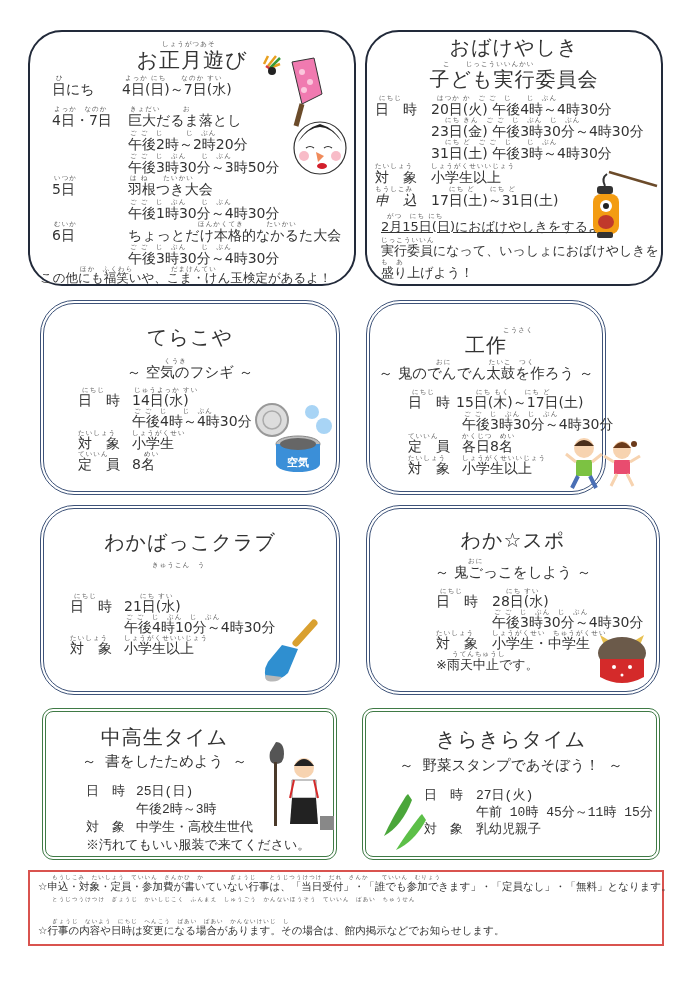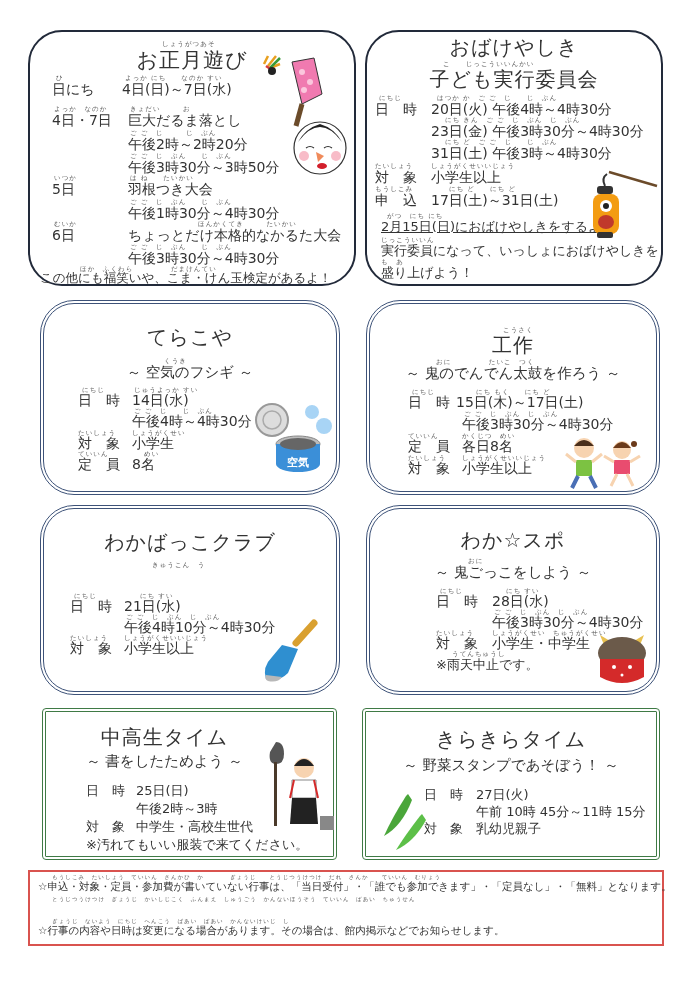--- a/index.html
+++ b/index.html
@@ -3,21 +3,21 @@
 <meta charset="utf-8">
 <style>
   html, body { margin:0; padding:0; }
   body {
     width:700px; height:990px; background:#ffffff; position:relative; overflow:hidden;
     font-family:"DejaVu Sans","Liberation Sans",sans-serif; color:#333;
   }
   .box { position:absolute; background:#fff; box-sizing:border-box; }
   .b-black { border:2px solid #222a3a; border-radius:34px; }
   .b-blue  { border:4px double #3d5278; border-radius:34px; }
-  .b-green { border:4px double #3f7a45; border-radius:4px; }
+  .b-green { border:4px double #3f7a45; border-radius:11px;font-family:Liberation Mono, monospace; }
   .b-red   { border:2px solid #d9534f; border-radius:0; }
 
   .ttl { position:absolute; left:0; right:0; text-align:center; font-size:21px; color:#333; letter-spacing:1px; }
   .sub { position:absolute; left:0; right:0; text-align:center; font-size:14.5px; color:#333; }
   .ruby { font-size:6.5px; color:#555; position:absolute; white-space:nowrap; letter-spacing:1px;}
   .row { position:absolute; font-size:14px; white-space:nowrap; color:#333; }
   .lbl { position:absolute; font-size:14px; white-space:nowrap; color:#333; }
   .ul { text-decoration:underline; }
 
   .note-line { position:absolute; left:8px; font-size:10.5px; white-space:nowrap; color:#333; }
@@ -97,21 +97,21 @@
   <span class="row" style="left:64px;top:91px;">23日(金)  午後3時30分～4時30分</span>
   <span class="ruby" style="left:78px;top:106px;">にち ど　ご ご　じ　　じ　ぶん</span>
   <span class="row" style="left:64px;top:113px;">31日(土)  午後3時～4時30分</span>
 
   <span class="ruby" style="left:8px;top:130px;">たいしょう</span>
   <span class="lbl" style="left:8px;top:137px;">対　象</span>
   <span class="ruby" style="left:64px;top:130px;">しょうがくせいいじょう</span>
   <span class="row" style="left:64px;top:137px;">小学生以上</span>
 
   <span class="ruby" style="left:8px;top:153px;">もうしこみ</span>
-  <span class="lbl" style="left:8px;top:160px;">申　込</span>
+  <span class="lbl" style="left:8px;top:160px;font-style:italic;">申　込</span>
   <span class="ruby" style="left:82px;top:153px;">にち ど　　にち ど</span>
   <span class="row" style="left:64px;top:160px;">17日(土)～31日(土)</span>
 
   <span class="ruby" style="left:20px;top:180px;">がつ　にち にち</span>
   <span class="row ul" style="left:14px;top:186px;font-size:13px;">2月15日(日)におばけやしきをするよ。</span>
   <span class="ruby" style="left:14px;top:204px;">じっこういいん</span>
   <span class="row" style="left:14px;top:210px;font-size:13px;">実行委員になって、いっしょにおばけやしきを</span>
   <span class="ruby" style="left:14px;top:226px;">も　あ</span>
   <span class="row" style="left:14px;top:232px;font-size:13px;">盛り上げよう！</span>
 
@@ -152,21 +152,21 @@
     <ellipse cx="18" cy="24" rx="9" ry="9" fill="none" stroke="#aaa" stroke-width="1.5"></ellipse>
     <circle cx="58" cy="16" r="7" fill="#a8d4f5"></circle>
       <circle cx="70" cy="30" r="8" fill="#a8d4f5"></circle>
     <ellipse cx="44" cy="48" rx="22" ry="8" fill="#bbb" stroke="#888"></ellipse>
     <path d="M22 48 v20 a22 8 0 0 0 44 0 v-20" fill="#3b8fd8"></path>
     <ellipse cx="44" cy="48" rx="18" ry="6" fill="#666"></ellipse>
     <text x="44" y="70" font-size="11" text-anchor="middle" fill="#fff" font-weight="bold">空気</text>
   </svg>
 </div>
 
-<div class="box b-blue" style="left:366px;top:300px;width:294px;height:195px;">
+<div class="box b-blue" style="left:366px;top:300px;width:240px;height:195px;">
   <span class="ruby" style="left:133px;top:22px;">こうさく</span>
   <div class="ttl" style="top:28px;font-size:20px;">工作</div>
   <span class="ruby" style="left:66px;top:54px;">おに　　　　　たいこ　つく</span>
   <div class="sub" style="top:60px;">～ 鬼のでんでん太鼓を作ろう ～</div>
 
   <span class="ruby" style="left:42px;top:84px;">にちじ</span>
   <span class="lbl" style="left:38px;top:90px;">日　時</span>
   <span class="ruby" style="left:106px;top:84px;">にち もく　　にち ど</span>
   <span class="row" style="left:86px;top:90px;">15日(木)～17日(土)</span>
   <span class="ruby" style="left:94px;top:106px;">ご ご　じ　ぶん　じ　ぶん</span>

